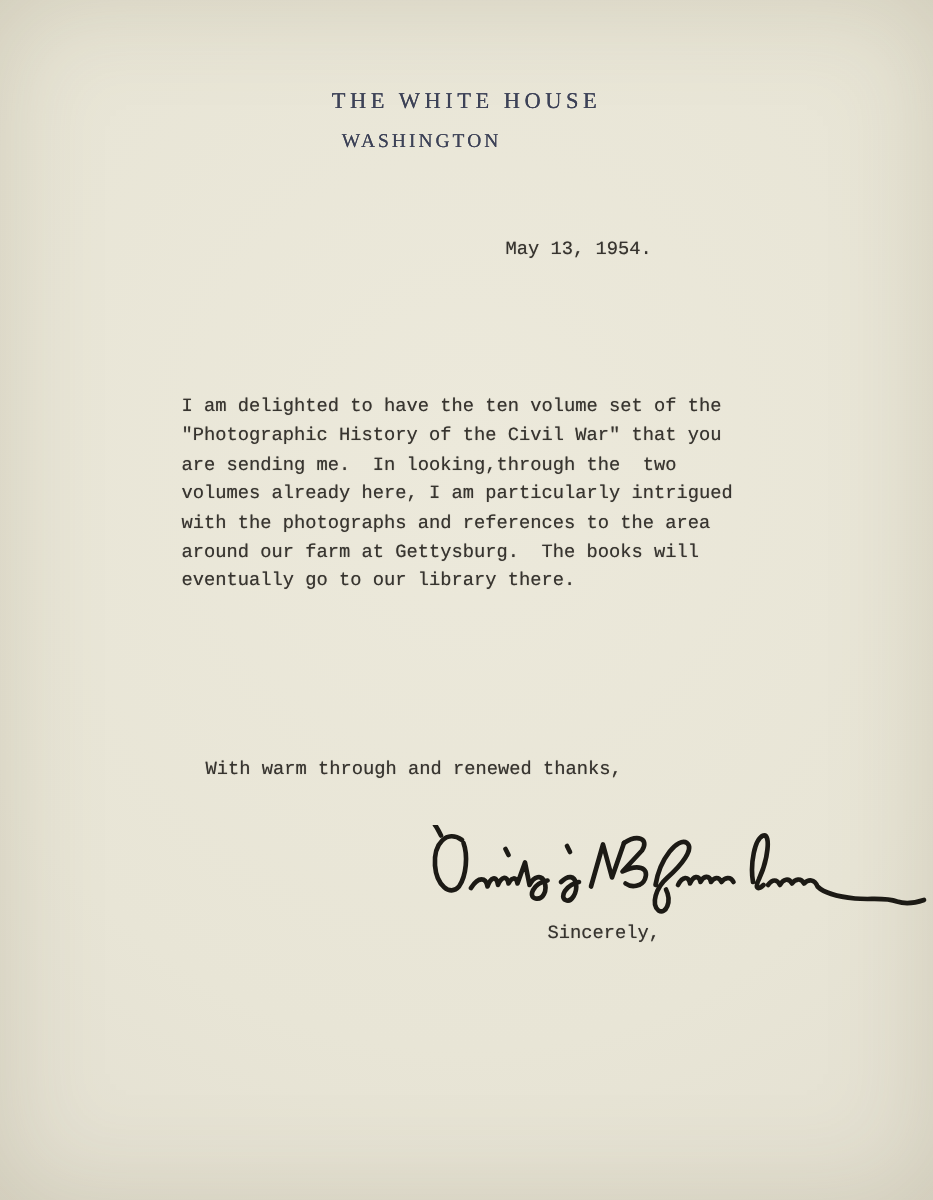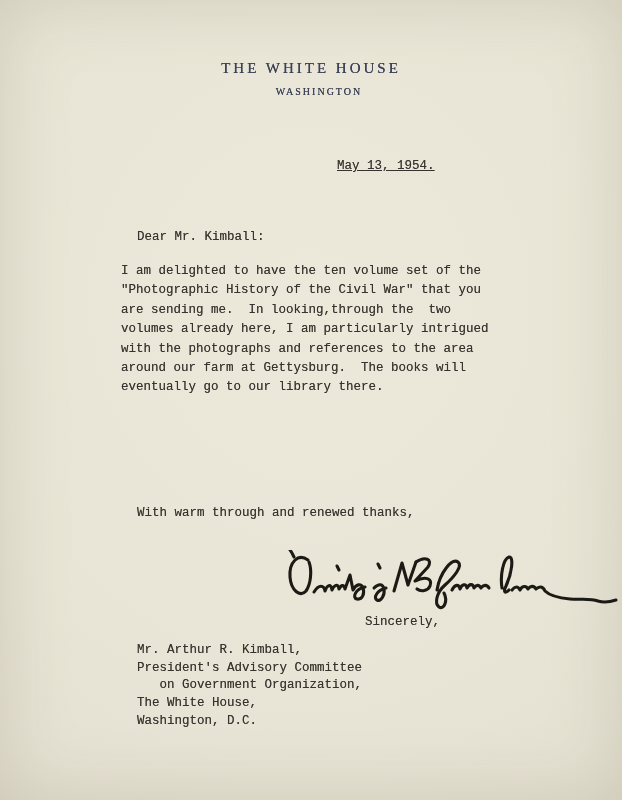--- a/index.html
+++ b/index.html
@@ -32,37 +32,36 @@
     text-shadow: 0 0 0.4px #3d4257;
     white-space: pre;
   }
   .letterhead-sub {
     position: absolute;
     top: 86px;
     left: 0;
     width: 562px;
     text-align: center;
     font-family: "Liberation Serif", "DejaVu Serif", serif;
-    font-size: 10px;
+    font-size: 13px;
     letter-spacing: 2px;
     color: #3d4257;
     text-shadow: 0 0 0.4px #3d4257;
     white-space: pre;
-    margin-left: 38px;
   }
   .tw {
     position: absolute;
     font-family: "Liberation Mono", "DejaVu Sans Mono", monospace;
     font-size: 12.5px;
     color: #37342f;
     text-shadow: 0 0 0.5px rgba(55, 52, 47, 0.65);
     white-space: pre;
     line-height: 19.4px;
   }
-  .date-line      { left: 337px; top: 157px; text-decoration: underline; }
+  .date-line      { left: 337px; top: 157px; }
   .salutation     { left: 137px; top: 228px; }
   .paragraph-1    { left: 121px; top: 262px; }
   .paragraph-2    { left: 137px; top: 400px; }
   .closing-line   { left: 137px; top: 504px; }
   .signoff        { left: 365px; top: 570px; margin-top: 43px; }
   .recipient      { left: 137px; top: 642px; line-height: 17.7px; }
   .signature {
     position: absolute;
     left: 282px;
     top: 550px;
@@ -81,21 +80,20 @@
 <body>
 
 <div class="paper">
 
   <div class="letterhead-title">THE WHITE HOUSE</div>
 
   <div class="letterhead-sub">WASHINGTON</div>
 
   <div class="tw date-line">May 13, 1954.</div>
 
-  <div class="tw salutation">Dear Mr. Kimball:</div>
 
   <div class="tw paragraph-1">I am delighted to have the ten volume set of the
 "Photographic History of the Civil War" that you
 are sending me.  In looking,through the  two
 volumes already here, I am particularly intrigued
 with the photographs and references to the area
 around our farm at Gettysburg.  The books will
 eventually go to our library there.</div>
 
 
@@ -111,19 +109,14 @@
     <path d="M55,16 L57,20"></path>
     <path d="M96,14 L98,18"></path>
     <path d="M112,41 L120,13 L126,35 L134,12"></path>
     <path d="M134,12 C143,6 151,9 146,17 L133,31 C143,26 151,28 148,36 C146,41 139,42 135,39"></path>
     <path d="M155,40 C158,22 170,8 176,12 C181,16 172,27 163,35 C155,42 152,53 157,57 C162,60 166,51 162,43"></path>
     <path d="M170,40 C173,34 177,34 178,39 C180,34 184,33 185,38 C187,34 191,33 192,38 C194,35 197,34 199,38 C201,35 205,34 207,38"></path>
     <path d="M220,38 C218,26 221,9 227,7 C232,6 230,23 224,36 C221,42 223,44 227,40"></path>
     <path d="M230,40 C233,36 236,36 238,40 C240,36 244,35 246,39 C248,36 252,35 254,39 C257,36 261,36 263,41 C268,46 278,48 288,49 C298,50 308,48 316,51 C322,53 328,52 334,50"></path>
   </svg>
 
-  <div class="tw recipient">Mr. Arthur R. Kimball,
-President's Advisory Committee
-   on Government Organization,
-The White House,
-Washington, D.C.</div>
 
 </div>
 
 </body></html>

